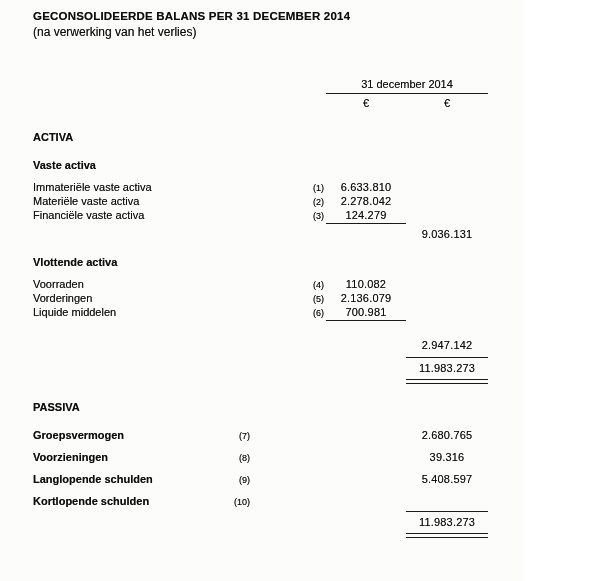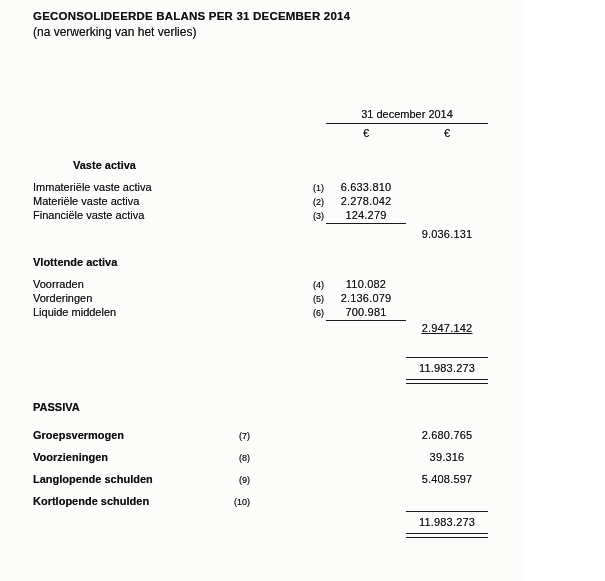--- a/index.html
+++ b/index.html
@@ -82,28 +82,29 @@
 </head>
 <body>
 
 <div class="page">
 
   <div class="abs" style="top:10px;">
     <div class="title">GECONSOLIDEERDE BALANS PER 31 DECEMBER 2014</div>
     <div class="subtitle">(na verwerking van het verlies)</div>
   </div>
 
-  <div class="abs grid" style="top:78px;margin-top:30px;">
+  <div class="abs grid" style="top:78px;">
     <div class="colhead-date">31 december 2014</div>
     <div class="colhead-cur c1">€</div>
     <div class="colhead-cur c2">€</div>
   </div>
 
-
-  <div class="abs bold" style="top:159px;margin-left:40px;">Vaste activa</div>
+  <div class="abs bold" style="top:131px;">ACTIVA</div>
+
+  <div class="abs bold" style="top:159px;">Vaste activa</div>
 
   <div class="abs" style="top:181px;">
     <div class="grid row">
       <span class="label">Immateriële vaste activa</span>
       <span class="ref">(1)</span>
       <span class="num c1">6.633.810</span>
     </div>
     <div class="grid row">
       <span class="label">Materiële vaste activa</span>
       <span class="ref">(2)</span>
@@ -139,21 +140,21 @@
     <div class="grid row">
       <span class="label">Liquide middelen</span>
       <span class="ref">(6)</span>
       <span class="num c1">700.981</span>
     </div>
   </div>
 
   <div class="abs grid" style="top:320px;">
     <div class="rule1"></div>
   </div>
-  <div class="abs grid row" style="top:322px;text-decoration:underline;">
+  <div class="abs grid row" style="top:339px;">
     <span class="num c2">2.947.142</span>
   </div>
 
   <div class="abs grid" style="top:357px;">
     <div class="rule2"></div>
   </div>
   <div class="abs grid row" style="top:362px;">
     <span class="num c2">11.983.273</span>
   </div>
   <div class="abs grid" style="top:379px;">

